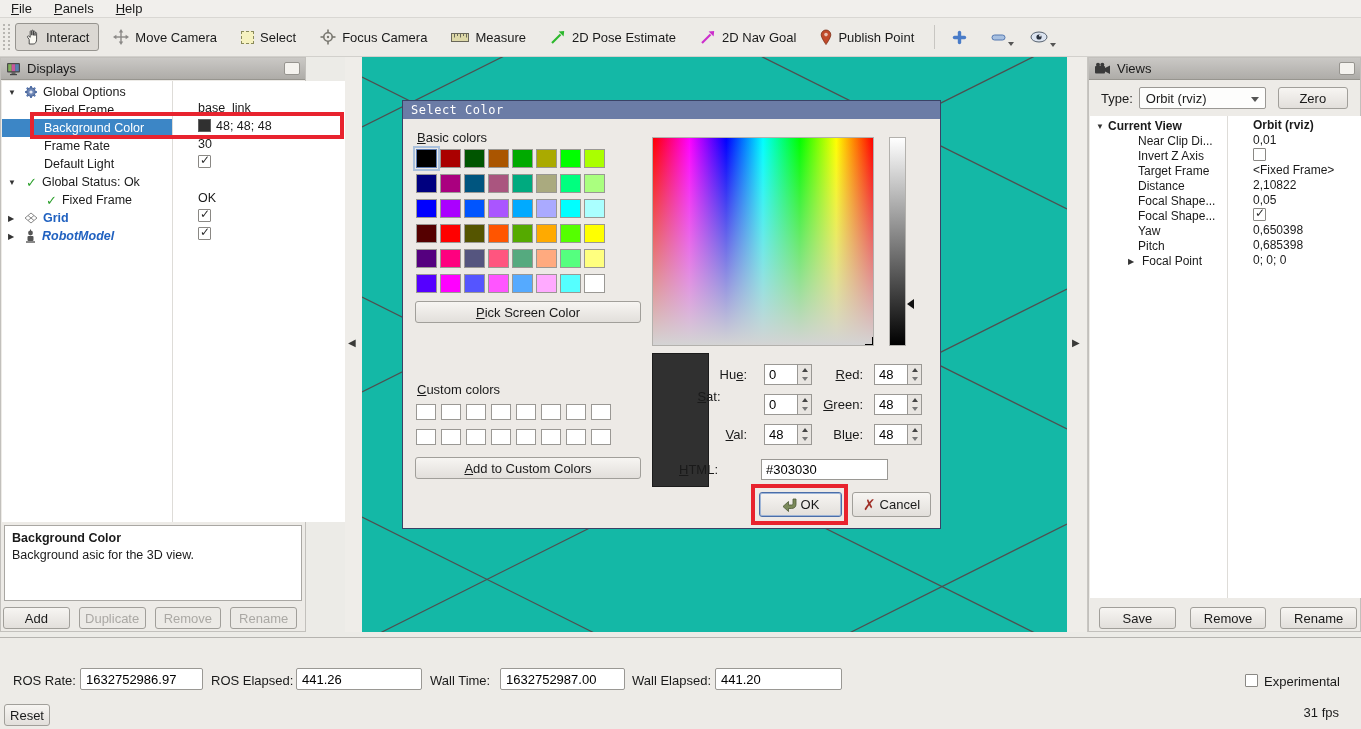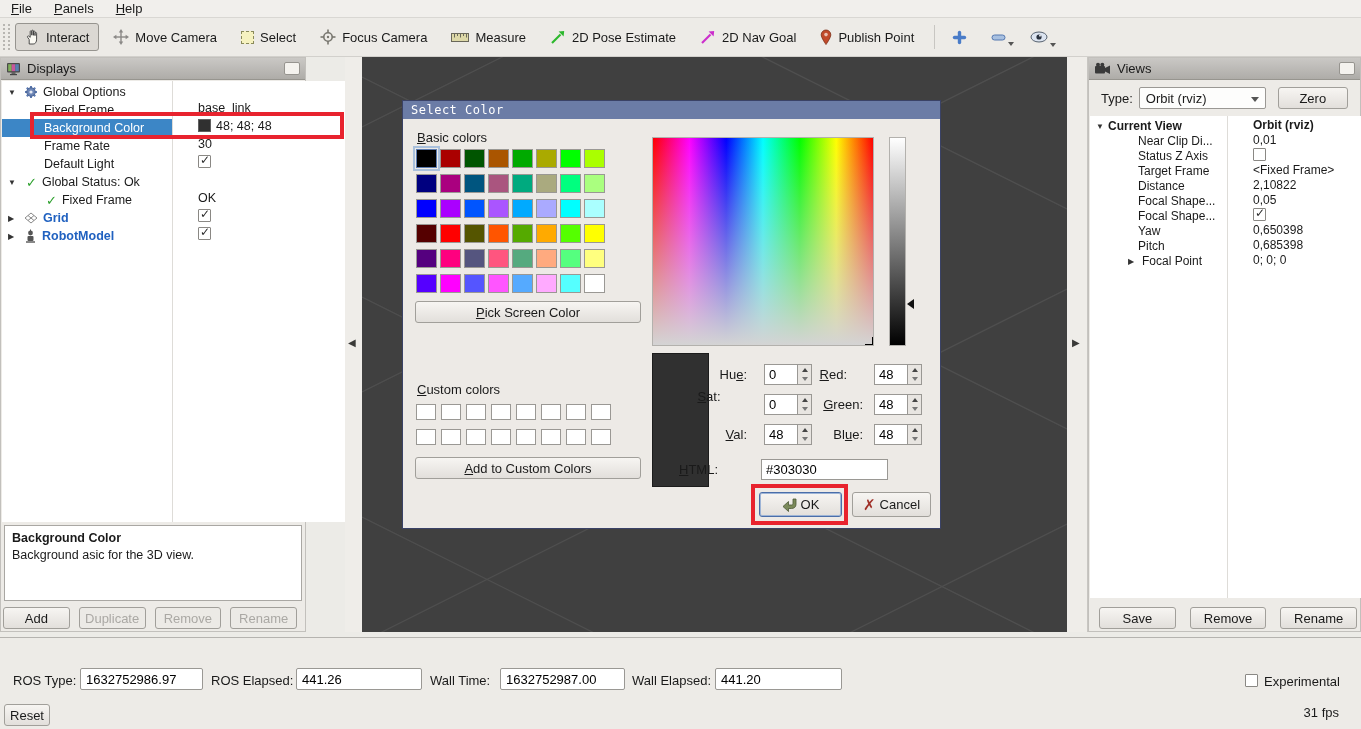--- a/index.html
+++ b/index.html
@@ -408,21 +408,21 @@
             <span class="lbl blue">Grid</span>
           </span>
         </div>
         <div class="tcell-r">
           <span class="checkbox checked"></span>
         </div>
       </div>
       <div class="trow">
         <div class="tcell-l">
           <span class="expander" style="left: 6px;">▶</span>
-          <span class="lblwrap" style="margin-left: 22px;">
+          <span class="lblwrap" style="margin-left: 22px; font-style: italic;">
             <span class="icon">
               <svg width="13" height="14">
                 <line x1="6.5" y1="0.5" x2="6.5" y2="2.5" stroke="#555"></line>
                 <circle cx="6.5" cy="4" r="2.4" fill="#555"></circle>
                 <rect x="3.5" y="7" width="6" height="5" rx="1" fill="#555"></rect>
                 <line x1="2" y1="13" x2="11" y2="13" stroke="#555" stroke-width="1.4"></line>
               </svg>
             </span>
             <span class="lbl blue">RobotModel</span>
           </span>
@@ -442,21 +442,21 @@
       <div class="btn disabled">Duplicate</div>
       <div class="btn disabled">Remove</div>
       <div class="btn disabled">Rename</div>
     </div>
 </div>
 
 <div id="lsplit" class="splitter">
   <span class="split-arrow">◀</span>
 </div>
 
-<div id="viewport" style="background: #404040;">
+<div id="viewport" style="background: #14b8a6;">
   <svg id="gridsvg" width="705" height="575">
       <line x1="0" y1="-200" x2="705" y2="152" stroke="#4f4f4f" stroke-width="1.2"></line>
       <line x1="0" y1="20" x2="705" y2="372" stroke="#4f4f4f" stroke-width="1.2"></line>
       <line x1="0" y1="240" x2="705" y2="592" stroke="#4f4f4f" stroke-width="1.2"></line>
       <line x1="0" y1="460" x2="705" y2="812" stroke="#4f4f4f" stroke-width="1.2"></line>
       <line x1="0" y1="70" x2="705" y2="-282" stroke="#4f4f4f" stroke-width="1.2"></line>
       <line x1="0" y1="335" x2="705" y2="-17" stroke="#4f4f4f" stroke-width="1.2"></line>
       <line x1="0" y1="585" x2="705" y2="232" stroke="#4f4f4f" stroke-width="1.2"></line>
       <line x1="0" y1="820" x2="705" y2="467" stroke="#4f4f4f" stroke-width="1.2"></line>
     </svg>
@@ -550,21 +550,21 @@
         <span><u>A</u>dd to Custom Colors</span>
       </div>
 
     <div id="preview" style="background: rgb(48, 48, 48);"></div>
 
     <span class="dlg-label" style="left:268px;top:266px;width:76px;text-align:right;">Hu<u>e</u>:</span>
     <div class="spinbox" style="left:361px;top:263px;"><input readonly="" value="0" style=""><span class="spin-arrows">
           <span class="spin-up"></span>
           <span class="spin-dn"></span>
         </span></div>
-    <span class="dlg-label" style="left:368px;top:266px;width:76px;text-align:right;"><u>R</u>ed:</span>
+    <span class="dlg-label" style="left:384px;top:266px;width:76px;text-align:right;"><u>R</u>ed:</span>
     <div class="spinbox" style="left:471px;top:263px;"><input readonly="" value="48" style=""><span class="spin-arrows">
           <span class="spin-up"></span>
           <span class="spin-dn"></span>
         </span></div>
 
     <span class="dlg-label" style="left:268px;top:288px;width:76px;text-align:center;"><u>S</u>at:</span>
     <div class="spinbox" style="left:361px;top:293px;"><input readonly="" value="0" style=""><span class="spin-arrows">
           <span class="spin-up"></span>
           <span class="spin-dn"></span>
         </span></div>
@@ -649,21 +649,21 @@
             <span class="lbl">Near Clip Di...</span>
           </span>
         </div>
         <div class="tcell-r">
           <span class="">0,01</span>
         </div>
       </div>
       <div class="vrow">
         <div class="tcell-l">
           <span class="lblwrap" style="margin-left: 48px;">
-            <span class="lbl">Status Z Axis</span>
+            <span class="lbl">Invert Z Axis</span>
           </span>
         </div>
         <div class="tcell-r">
           <span class="checkbox"></span>
         </div>
       </div>
       <div class="vrow">
         <div class="tcell-l">
           <span class="lblwrap" style="margin-left: 48px;">
             <span class="lbl">Target Frame</span>
@@ -737,21 +737,21 @@
     </div>
   <div id="views-buttons" class="panel-buttons">
       <div class="btn">Save</div>
       <div class="btn">Remove</div>
       <div class="btn">Rename</div>
     </div>
 </div>
 
 <div id="time-panel">
   <div id="time-fields">
-      <span class="tlabel" style="left: 13px;">ROS Type:</span>
+      <span class="tlabel" style="left: 13px;">ROS Rate:</span>
       <input class="tfield" readonly="" value="1632752986.97" style="left: 80px; width: 123px;">
       <span class="tlabel" style="left: 211px;">ROS Elapsed:</span>
       <input class="tfield" readonly="" value="441.26" style="left: 296px; width: 126px;">
       <span class="tlabel" style="left: 430px;">Wall Time:</span>
       <input class="tfield" readonly="" value="1632752987.00" style="left: 500px; width: 125px;">
       <span class="tlabel" style="left: 632px;">Wall Elapsed:</span>
       <input class="tfield" readonly="" value="441.20" style="left: 715px; width: 127px;">
     </div>
   <div id="reset-btn" class="btn">
       <span>Reset</span>

